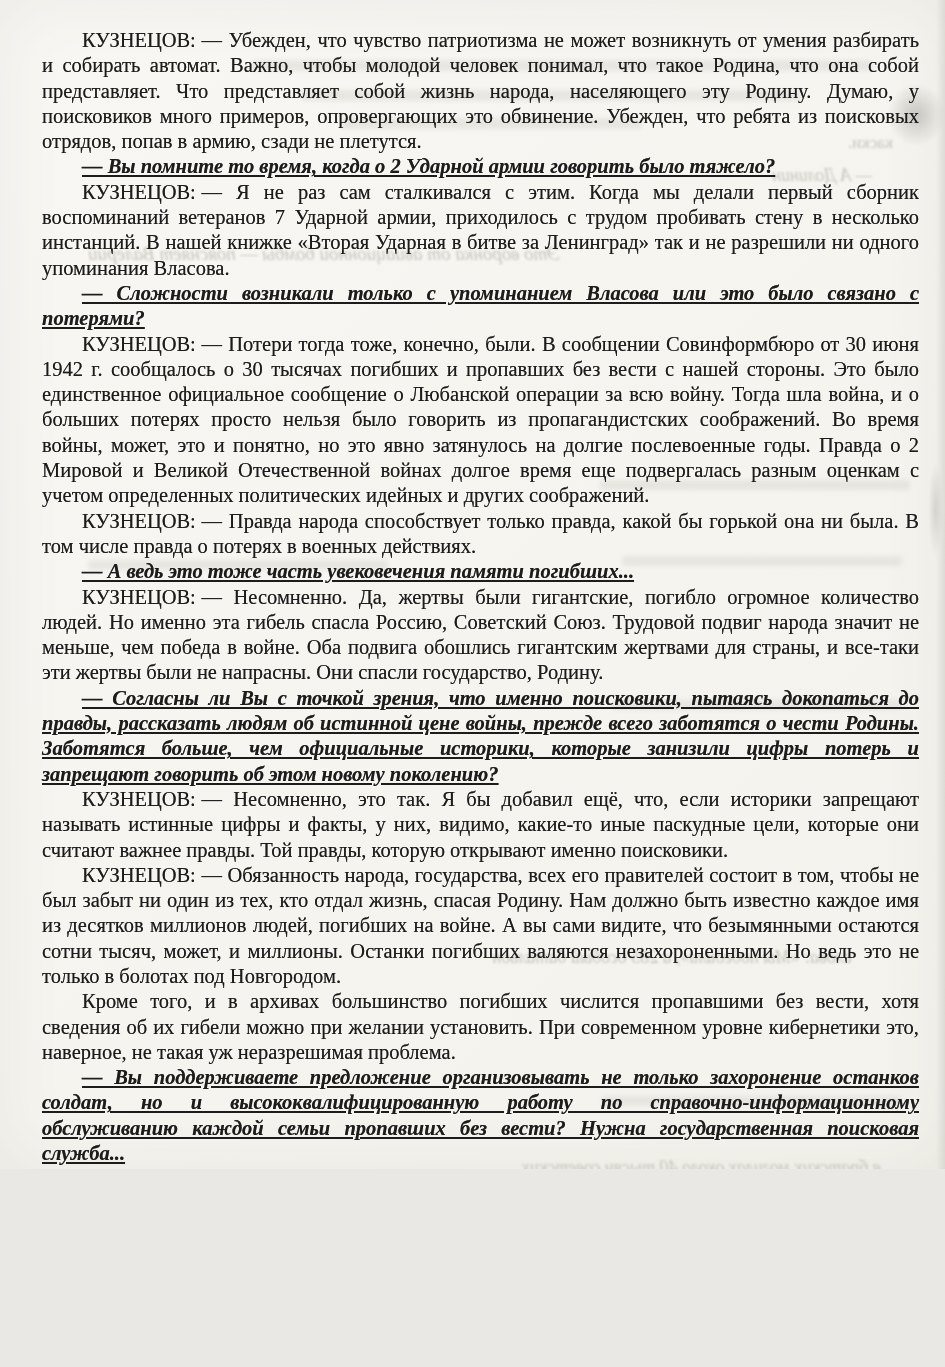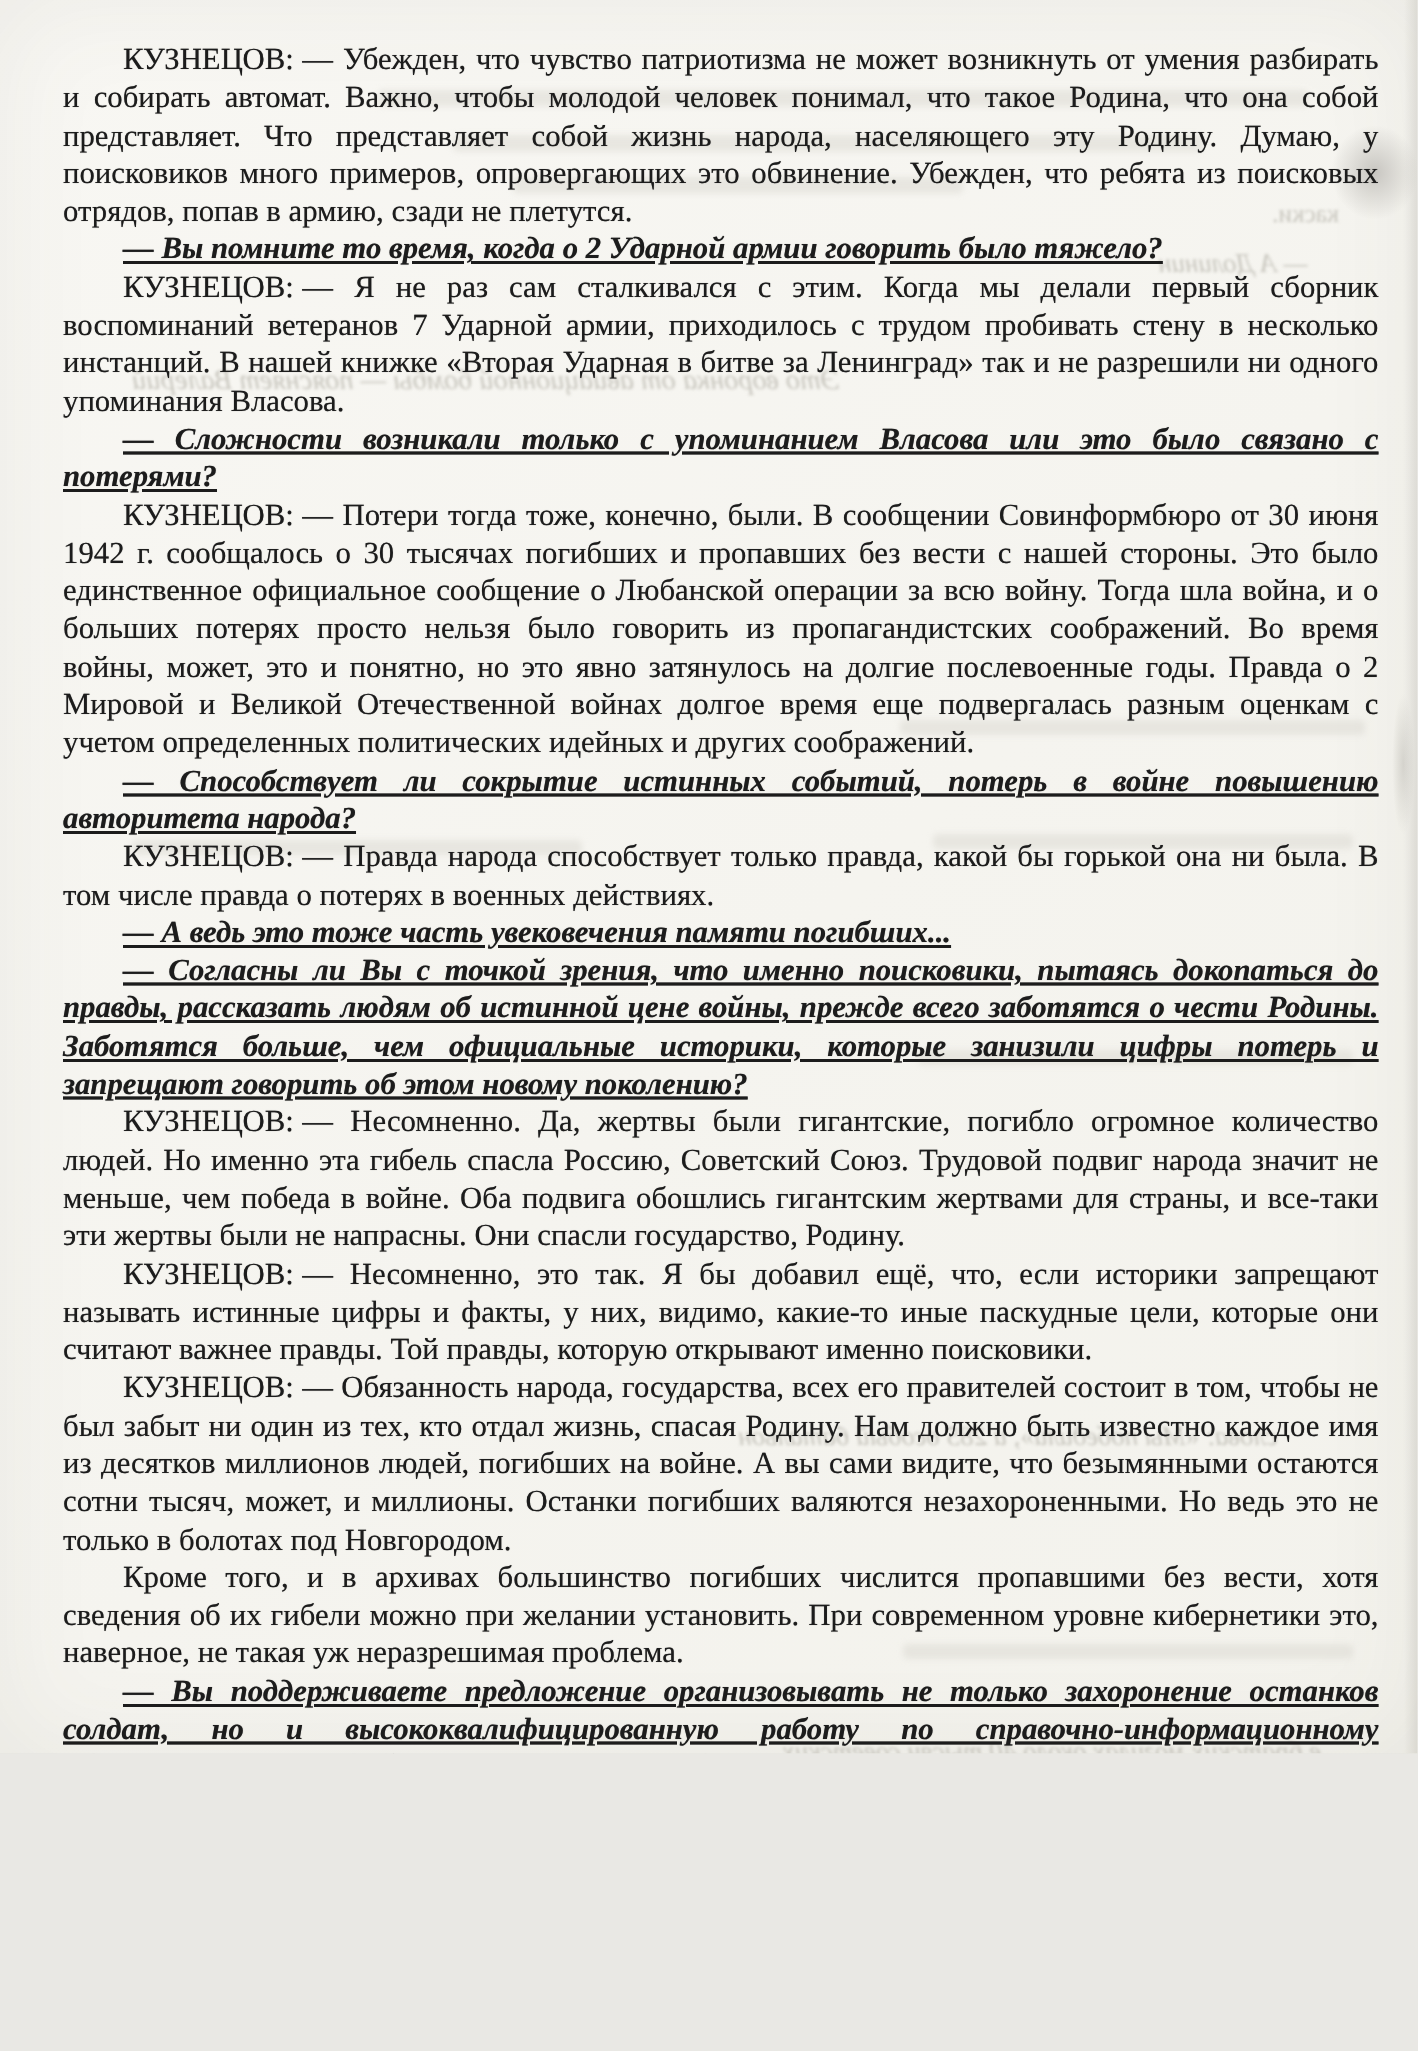--- a/index.html
+++ b/index.html
@@ -136,29 +136,28 @@
     <p class="para"><span class="speaker">КУЗНЕЦОВ:</span><span>— Убежден, что чувство патриотизма не может возникнуть от умения разбирать и собирать автомат. Важно, чтобы молодой человек понимал, что такое Родина, что она собой представляет. Что представляет собой жизнь народа, населяющего эту Родину. Думаю, у поисковиков много примеров, опровергающих это обвинение. Убежден, что ребята из поисковых отрядов, попав в армию, сзади не плетутся.</span></p>
 
     <p class="para question">— Вы помните то время, когда о 2 Ударной армии говорить было тяжело?</p>
 
     <p class="para"><span class="speaker">КУЗНЕЦОВ:</span><span>— Я не раз сам сталкивался с этим. Когда мы делали первый сборник воспоминаний ветеранов 7 Ударной армии, приходилось с трудом пробивать стену в несколько инстанций. В нашей книжке «Вторая Ударная в битве за Ленинград» так и не разрешили ни одного упоминания Власова.</span></p>
 
     <p class="para question">— Сложности возникали только с упоминанием Власова или это было связано с потерями?</p>
 
     <p class="para"><span class="speaker">КУЗНЕЦОВ:</span><span>— Потери тогда тоже, конечно, были. В сообщении Совинформбюро от 30 июня 1942 г. сообщалось о 30 тысячах погибших и пропавших без вести с нашей стороны. Это было единственное официальное сообщение о Любанской операции за всю войну. Тогда шла война, и о больших потерях просто нельзя было говорить из пропагандистских соображений. Во время войны, может, это и понятно, но это явно затянулось на долгие послевоенные годы. Правда о 2 Мировой и Великой Отечественной войнах долгое время еще подвергалась разным оценкам с учетом определенных политических идейных и других соображений.</span></p>
 
-    <p class="para question">— Способствует ли сокрытие истинных событий, потерь в войне повышению авторитета народа?</p>
 
     <p class="para"><span class="speaker">КУЗНЕЦОВ:</span><span>— Правда народа способствует только правда, какой бы горькой она ни была. В том числе правда о потерях в военных действиях.</span></p>
 
     <p class="para question">— А ведь это тоже часть увековечения памяти погибших...</p>
 
+    <p class="para"><span class="speaker">КУЗНЕЦОВ:</span><span>— Несомненно. Да, жертвы были гигантские, погибло огромное количество людей. Но именно эта гибель спасла Россию, Советский Союз. Трудовой подвиг народа значит не меньше, чем победа в войне. Оба подвига обошлись гигантским жертвами для страны, и все-таки эти жертвы были не напрасны. Они спасли государство, Родину.</span></p>
+
     <p class="para question">— Согласны ли Вы с точкой зрения, что именно поисковики, пытаясь докопаться до правды, рассказать людям об истинной цене войны, прежде всего заботятся о чести Родины. Заботятся больше, чем официальные историки, которые занизили цифры потерь и запрещают говорить об этом новому поколению?</p>
-
-    <p class="para"><span class="speaker">КУЗНЕЦОВ:</span><span>— Несомненно. Да, жертвы были гигантские, погибло огромное количество людей. Но именно эта гибель спасла Россию, Советский Союз. Трудовой подвиг народа значит не меньше, чем победа в войне. Оба подвига обошлись гигантским жертвами для страны, и все-таки эти жертвы были не напрасны. Они спасли государство, Родину.</span></p>
 
     <p class="para"><span class="speaker">КУЗНЕЦОВ:</span><span>— Несомненно, это так. Я бы добавил ещё, что, если историки запрещают называть истинные цифры и факты, у них, видимо, какие-то иные паскудные цели, которые они считают важнее правды. Той правды, которую открывают именно поисковики.</span></p>
 
 
     <p class="para"><span class="speaker">КУЗНЕЦОВ:</span><span>— Обязанность народа, государства, всех его правителей состоит в том, чтобы не был забыт ни один из тех, кто отдал жизнь, спасая Родину. Нам должно быть известно каждое имя из десятков миллионов людей, погибших на войне. А вы сами видите, что безымянными остаются сотни тысяч, может, и миллионы. Останки погибших валяются незахороненными. Но ведь это не только в болотах под Новгородом.</span></p>
 
     <p class="para">Кроме того, и в архивах большинство погибших числится пропавшими без вести, хотя сведения об их гибели можно при желании установить. При современном уровне кибернетики это, наверное, не такая уж неразрешимая проблема.</p>
 
     <p class="para question">— Вы поддерживаете предложение организовывать не только захоронение останков солдат, но и высококвалифицированную работу по справочно-информационному обслуживанию каждой семьи пропавших без вести? Нужна государственная поисковая служба...</p>
 

